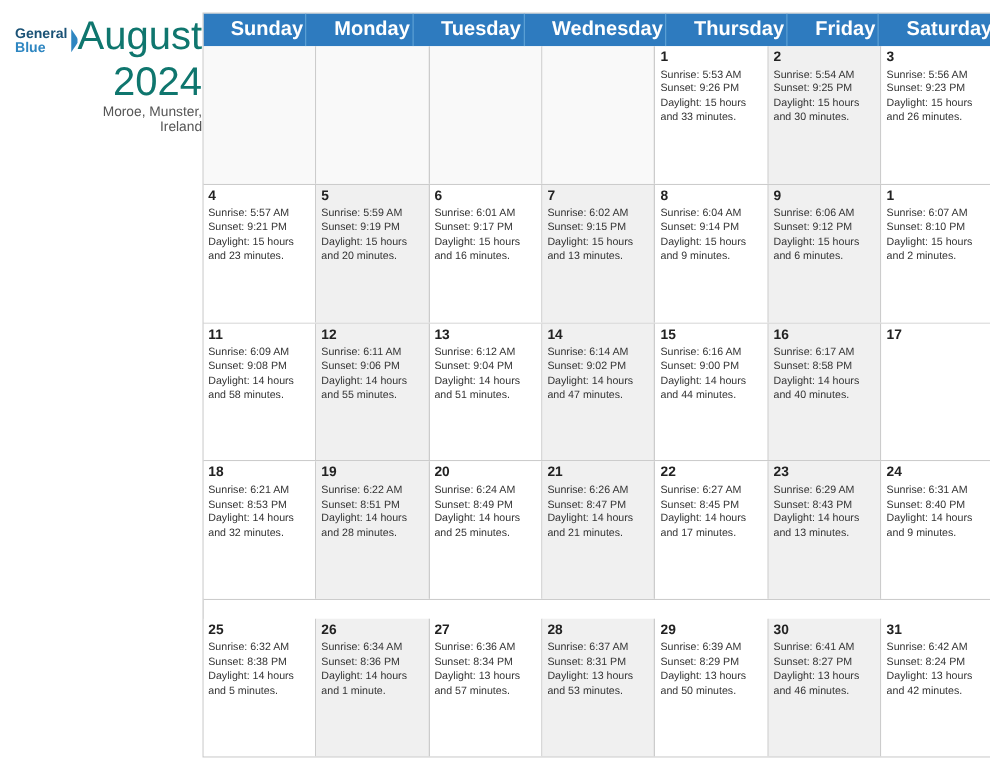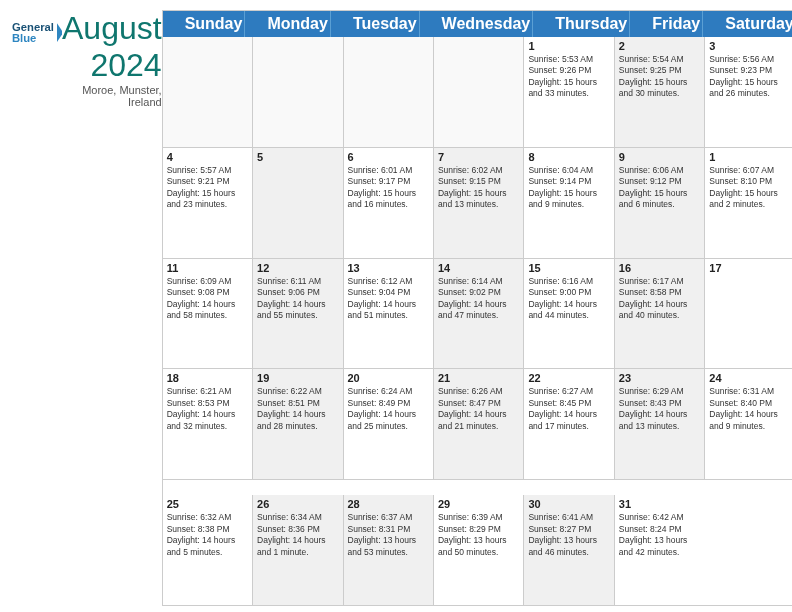--- a/index.html
+++ b/index.html
@@ -161,20 +161,24 @@
         <div class="cal-row">
           <div class="cal-cell">
             <div class="day-num">4</div>
             <div class="day-info">Sunrise: 5:57 AM
 Sunset: 9:21 PM
 Daylight: 15 hours
 and 23 minutes.</div>
           </div>
           <div class="cal-cell shaded">
             <div class="day-num">5</div>
+            <div class="day-info">Sunrise: 5:59 AM
+Sunset: 9:19 PM
+Daylight: 15 hours
+and 20 minutes.</div>
           </div>
           <div class="cal-cell">
             <div class="day-num">6</div>
             <div class="day-info">Sunrise: 6:01 AM
 Sunset: 9:17 PM
 Daylight: 15 hours
 and 16 minutes.</div>
           </div>
           <div class="cal-cell shaded">
             <div class="day-num">7</div>
@@ -310,20 +314,27 @@
 Sunset: 8:38 PM
 Daylight: 14 hours
 and 5 minutes.</div>
           </div>
           <div class="cal-cell shaded">
             <div class="day-num">26</div>
             <div class="day-info">Sunrise: 6:34 AM
 Sunset: 8:36 PM
 Daylight: 14 hours
 and 1 minute.</div>
+          </div>
+          <div class="cal-cell">
+            <div class="day-num">27</div>
+            <div class="day-info">Sunrise: 6:36 AM
+Sunset: 8:34 PM
+Daylight: 13 hours
+and 57 minutes.</div>
           </div>
           <div class="cal-cell shaded">
             <div class="day-num">28</div>
             <div class="day-info">Sunrise: 6:37 AM
 Sunset: 8:31 PM
 Daylight: 13 hours
 and 53 minutes.</div>
           </div>
           <div class="cal-cell">
             <div class="day-num">29</div>

